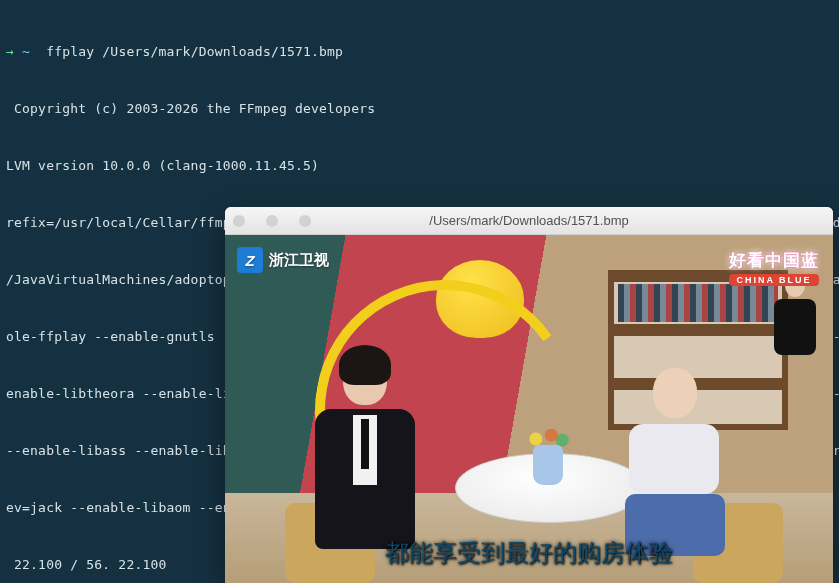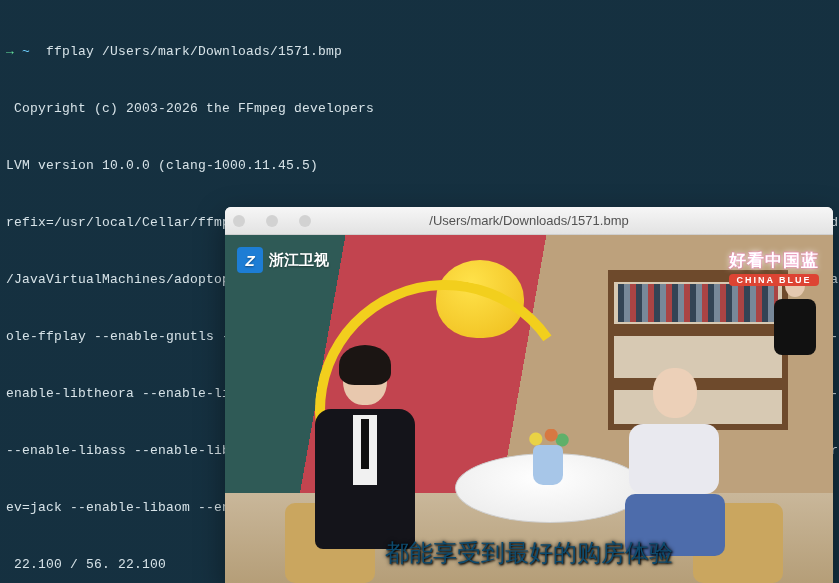--- a/index.html
+++ b/index.html
@@ -15,21 +15,21 @@
     background-color: #23495d;
     color: #d7e3e8;
     font-size: 13px;
     line-height: 19px;
     padding: 4px 6px;
     white-space: pre;
     letter-spacing: 0.2px;
   }
   .terminal .prompt-tilde { color: #6fd0ff; }
   .terminal .prompt-arrow { color: #64e29c; }
-  .terminal-line { white-space: pre; font-family: Liberation Mono, monospace; }
+  .terminal-line { white-space: pre; }
 
   
   .wallpaper {
     position: absolute;
     left: 0; bottom: 0; width: 225px; height: 110px;
     background: linear-gradient(to bottom, #c7d0d2 0%, #9aa6ab 35%, #4a5b63 55%, #3c4a52 100%);
     opacity: 0.9;
     z-index: 0;
   }
   .terminal { z-index: 1; background-color: rgba(20,50,66,0.85); }

